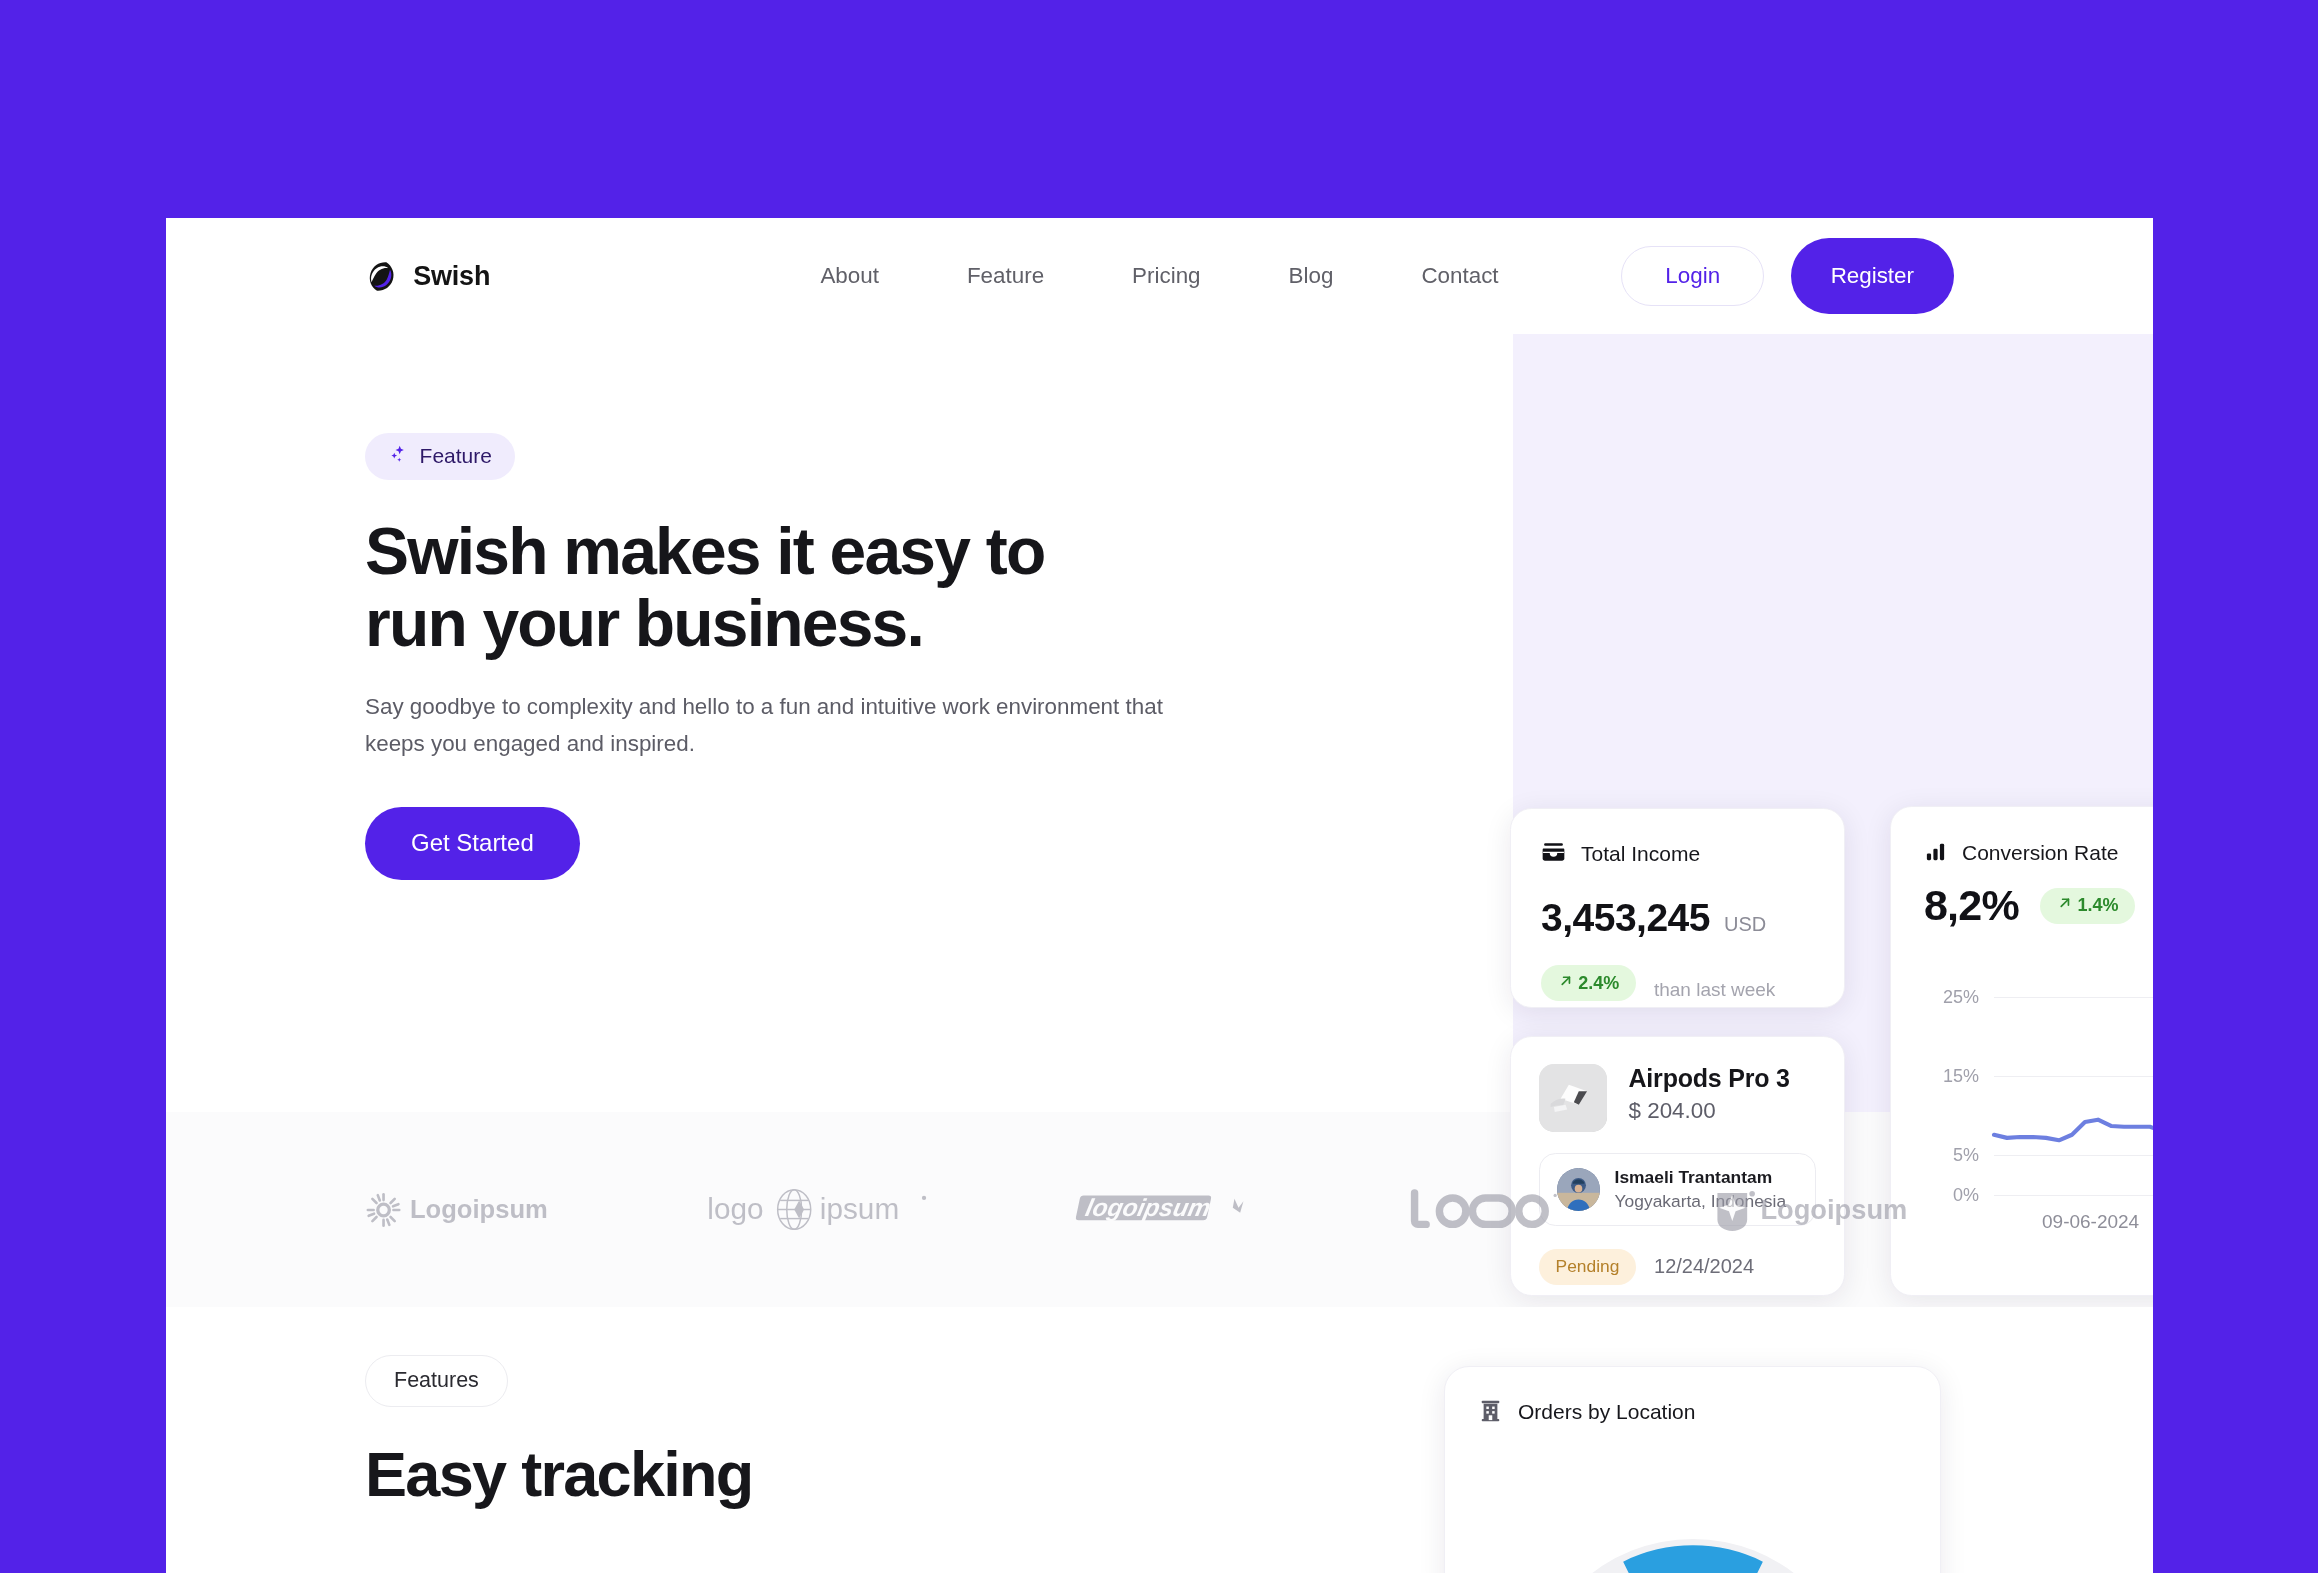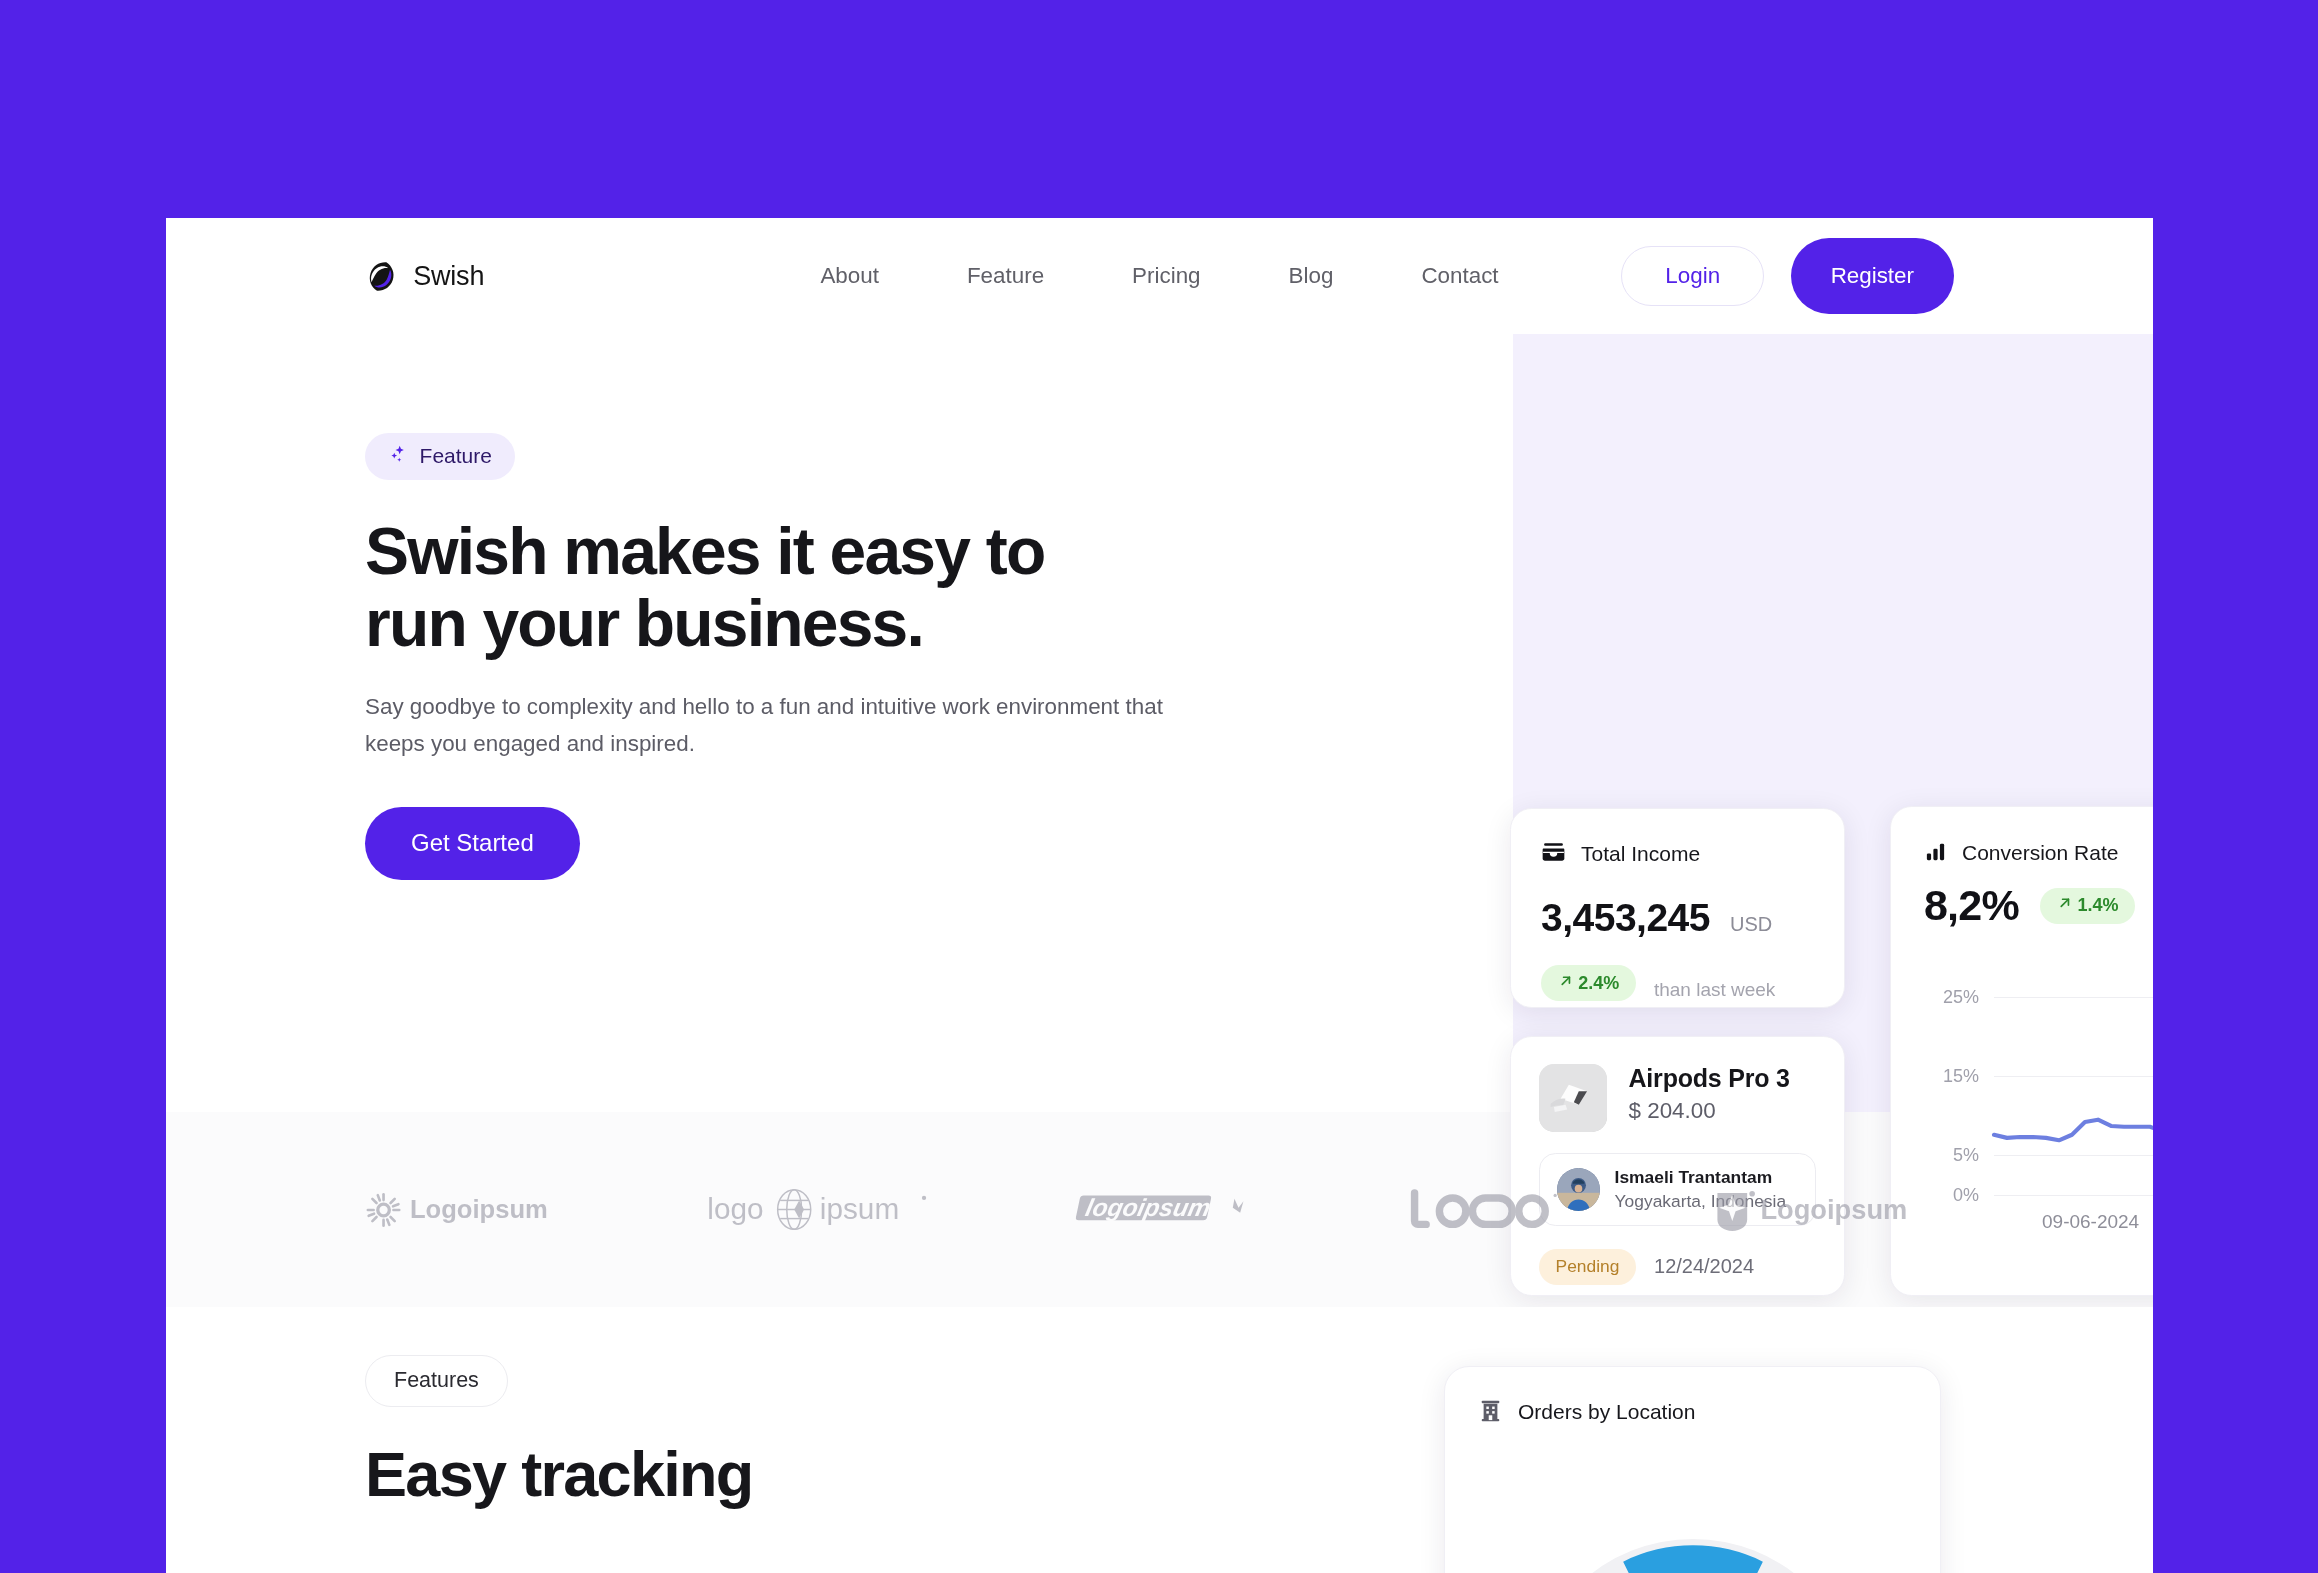--- a/index.html
+++ b/index.html
@@ -18,21 +18,21 @@
 
   
   .navbar{
     position:relative; height:116px;
     display:flex; align-items:center;
     padding:0 199px 0 199px;
     background:#fff; z-index:5;
   }
   .brand{ display:flex; align-items:center; gap:13.2px; }
   .brand-mark{ width:35px; height:35px; position:relative; }
-  .brand-name{ font-size:27px; font-weight:400; color:#141414; letter-spacing:-0.2px; }
+  .brand-name{ font-size:27px; font-weight:700; color:#141414; letter-spacing:-0.2px; }
 
   .nav-links{
     position:absolute; left:50%; transform:translateX(-50%);
     display:flex; align-items:center; gap:88px;text-align:right;
   }
   .nav-link{
     font-size:22.4px; color:#606068; text-decoration:none; white-space:nowrap;
   }
 
   .nav-actions{ margin-left:auto; display:flex; align-items:center; gap:26.5px; }
@@ -83,21 +83,21 @@
     box-shadow:0 5px 28px rgba(28,20,60,.09);
     border:0.8px solid #f0eff5;
   }
   .card-income{ left:1344px; top:474px; width:335px; height:200px; padding:31px 30px; }
   .card-order{  left:1344px; top:702px; width:335px; height:260px; padding:26.5px 28px; }
   .card-conv{   left:1724px; top:472px; width:464px; height:490px; padding:33px 33px 0 33px; }
 
   .card-head{ display:flex; align-items:center; gap:15px; }
   .card-head-label{ font-size:21px; color:#17171c; font-weight:400; }
 
-  .income-value-row{ display:flex; align-items:baseline; gap:20px; margin-top:28px; }
+  .income-value-row{ display:flex; align-items:baseline; gap:14px; margin-top:28px; }
   .income-value{ font-size:39px; font-weight:700; color:#121216; letter-spacing:-0.5px; }
   .income-currency{ font-size:20px; color:#8c8c97; }
 
   .delta-row{ display:flex; align-items:flex-end; gap:18px; margin-top:25px; }
   .delta-pill{
     display:inline-flex; align-items:center; gap:5px;
     background:#e4f8de; color:#2c8a2c; border-radius:827px;
     padding:7.5px 16.6px; font-size:18px; font-weight:600;
   }
   .delta-note{ font-size:19px; color:#a4a4ae; }

